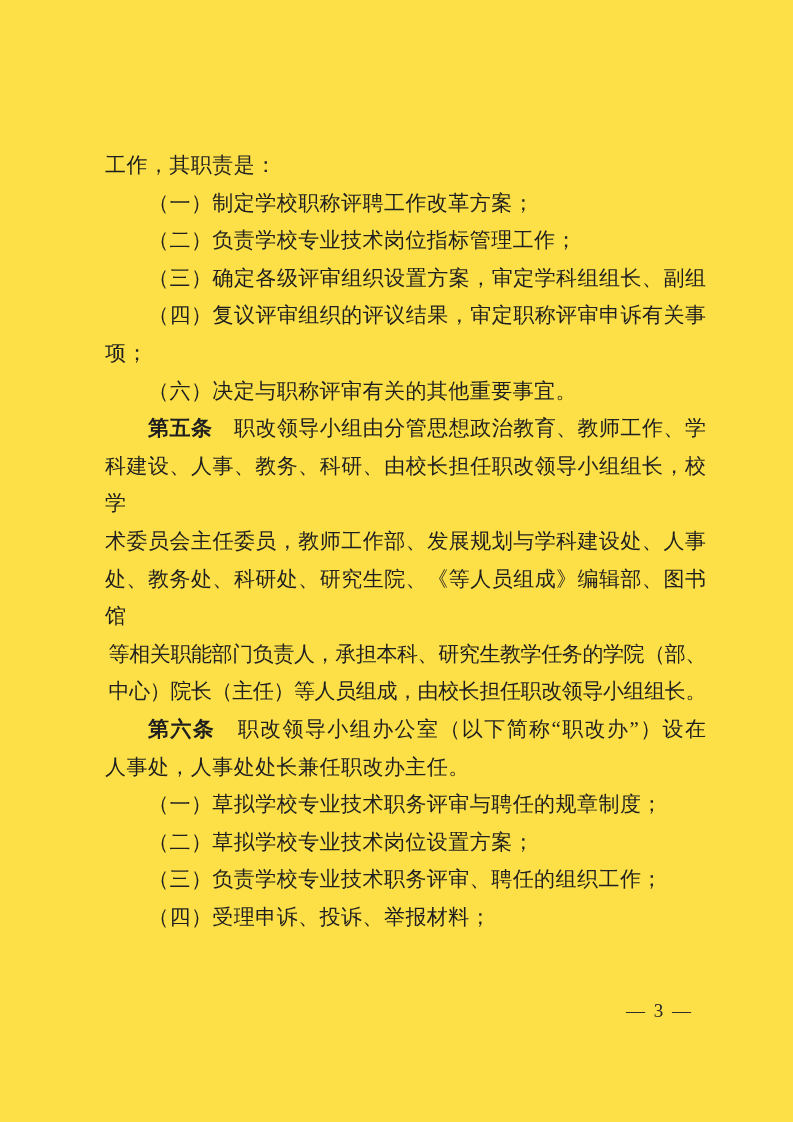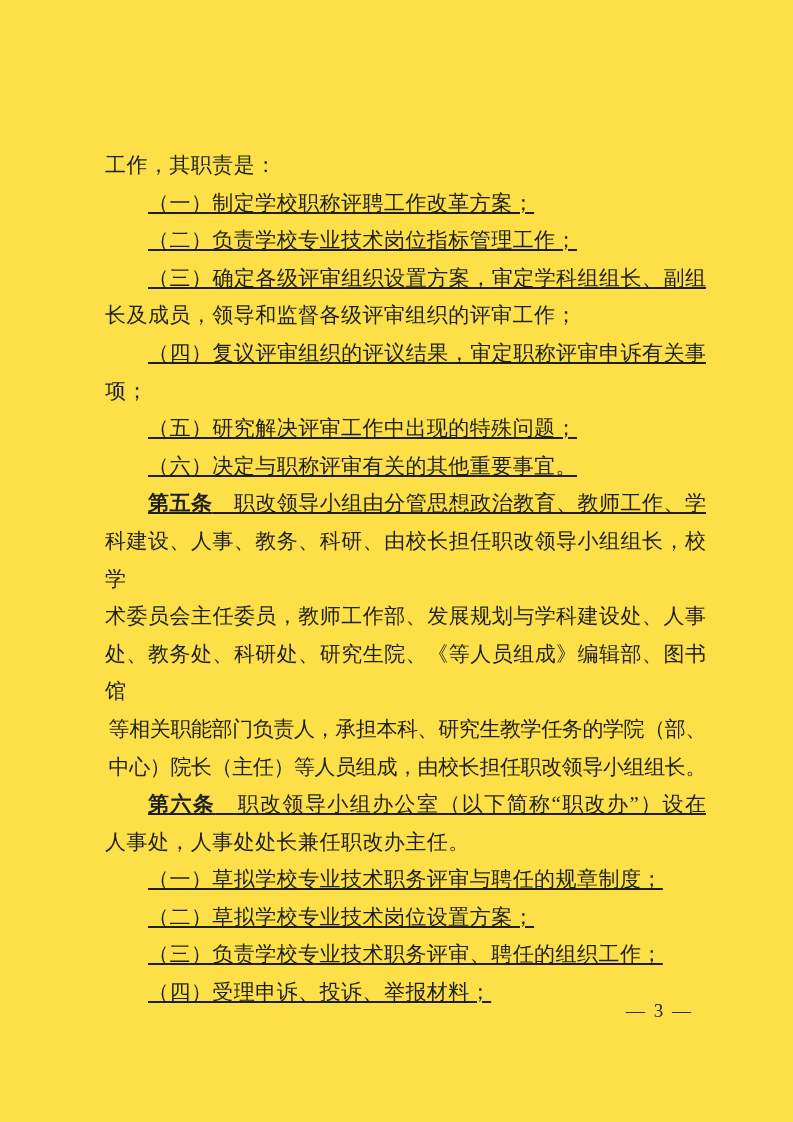--- a/index.html
+++ b/index.html
@@ -25,21 +25,20 @@
   .line {
     margin: 0;
     padding: 0;
     font-size: 21px;
     line-height: 37.6px;
     white-space: nowrap;
     letter-spacing: 0.45px;
   }
   .line.indent {
     padding-left: 43px;
-    text-decoration: underline;
   }
   .line.justify {
     white-space: normal;
     letter-spacing: 0;
     text-align: justify;
     text-align-last: justify;
   }
   .line.tight {
     letter-spacing: -0.4px;
     text-align: right;
@@ -62,24 +61,22 @@
 </style>
 </head>
 <body>
 
 <div class="page">
   <main class="text-block">
       <p class="line"><span class="run">工作，其职责是：</span></p>
       <p class="line indent"><span class="run">（一）制定学校职称评聘工作改革方案；</span></p>
       <p class="line indent"><span class="run">（二）负责学校专业技术岗位指标管理工作；</span></p>
       <p class="line indent justify"><span class="run">（三）确定各级评审组织设置方案，审定学科组组长、副组</span></p>
-      <p class="line"><span class="run">长及成员，领导和监督各级评审组织的评审工作；</span></p>
       <p class="line indent justify"><span class="run">（四）复议评审组织的评议结果，审定职称评审申诉有关事</span></p>
       <p class="line"><span class="run">项；</span></p>
-      <p class="line indent"><span class="run">（五）研究解决评审工作中出现的特殊问题；</span></p>
       <p class="line indent"><span class="run">（六）决定与职称评审有关的其他重要事宜。</span></p>
       <p class="line indent justify"><span class="run bold">第五条</span><span class="run">　职改领导小组由分管思想政治教育、教师工作、学</span></p>
       <p class="line justify"><span class="run">科建设、人事、教务、科研、由校长担任职改领导小组组长，校学</span></p>
       <p class="line justify"><span class="run">术委员会主任委员，教师工作部、发展规划与学科建设处、人事</span></p>
       <p class="line justify"><span class="run">处、教务处、科研处、研究生院、《等人员组成》编辑部、图书馆</span></p>
       <p class="line tight"><span class="run">等相关职能部门负责人，承担本科、研究生教学任务的学院（部、</span></p>
       <p class="line tight"><span class="run">中心）院长（主任）等人员组成，由校长担任职改领导小组组长。</span></p>
       <p class="line indent justify"><span class="run bold">第六条</span><span class="run">　职改领导小组办公室（以下简称“职改办”）设在</span></p>
       <p class="line"><span class="run">人事处，人事处处长兼任职改办主任。</span></p>
       <p class="line indent"><span class="run">（一）草拟学校专业技术职务评审与聘任的规章制度；</span></p>

